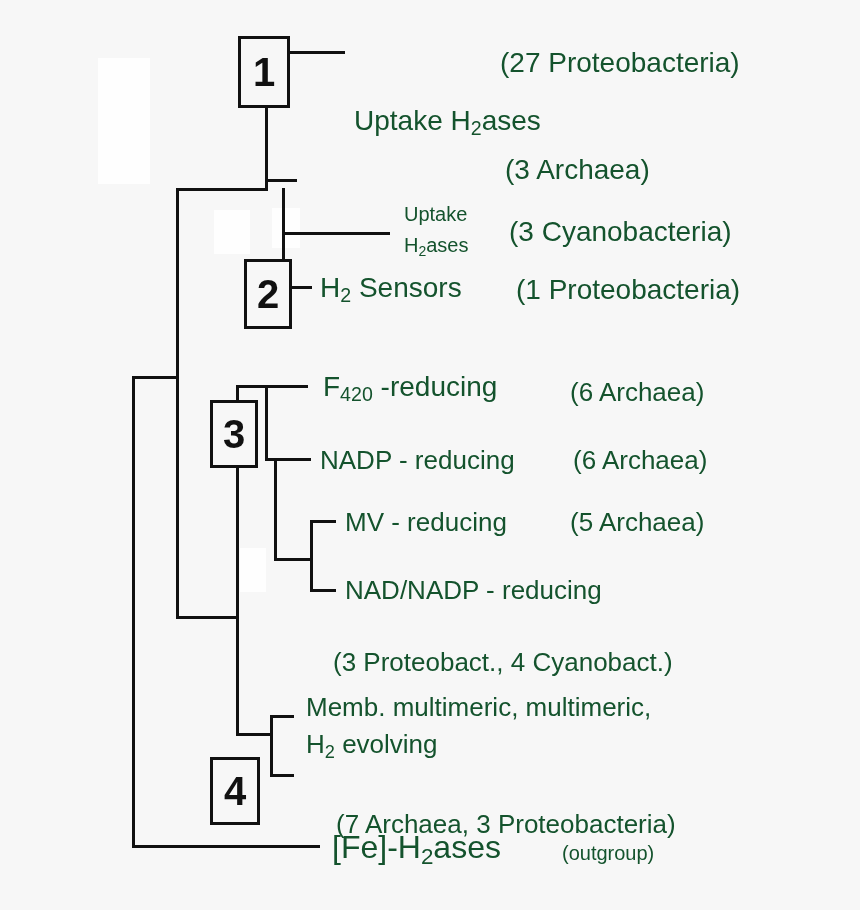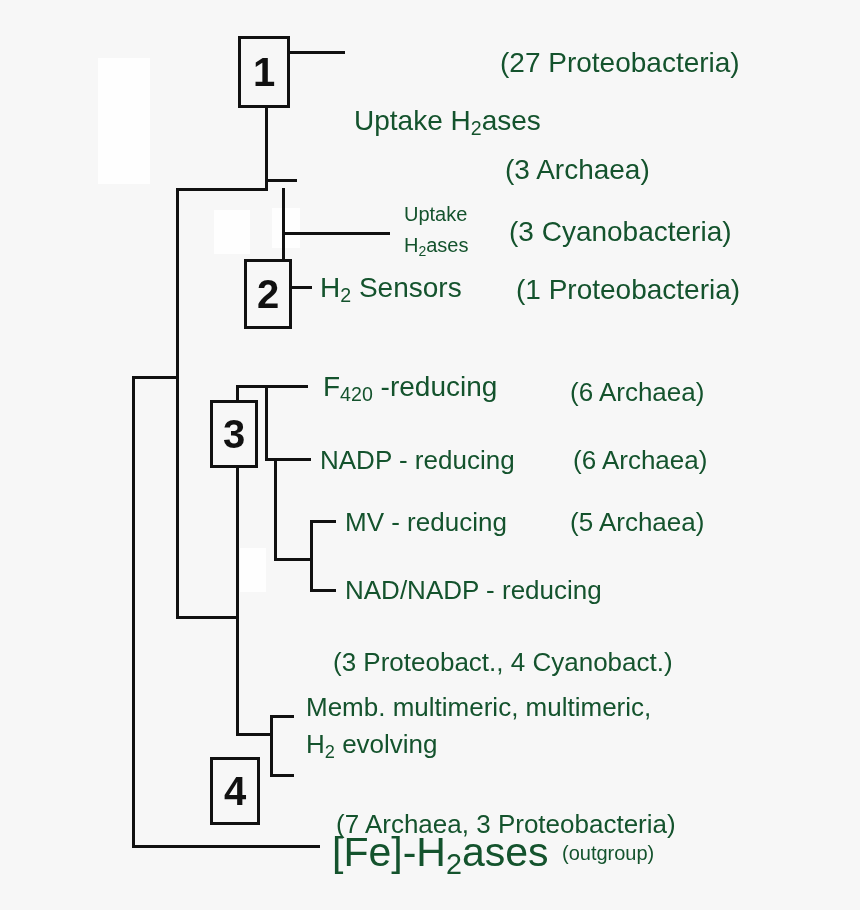--- a/index.html
+++ b/index.html
@@ -42,21 +42,21 @@
   
   .lbl {
     position: absolute;
     white-space: nowrap;
     color: #14532d;
     font-family: "Liberation Sans", sans-serif;
   }
   .t-28 { font-size: 28px; }
   .t-26 { font-size: 26px; }
   .t-20 { font-size: 20px; }
-  .t-34 { font-size: 41px; }
+  .t-34 { font-size: 32px; }
   sub {
     font-size: 0.70em;
     vertical-align: -0.28em;
   }
   
   .blotch {
     position: absolute;
     background: #ffffff;
     opacity: 0.85;
   }

